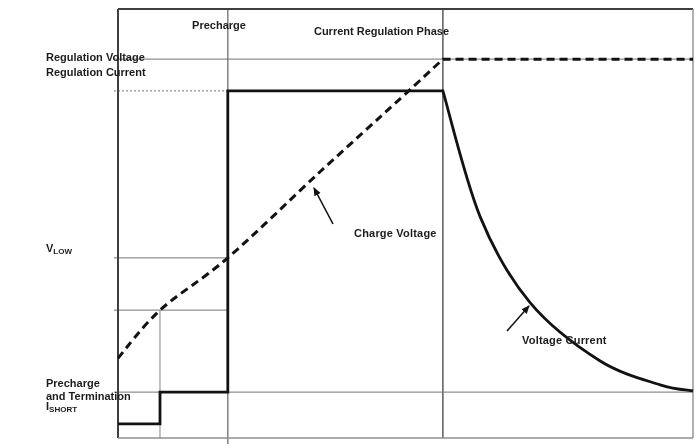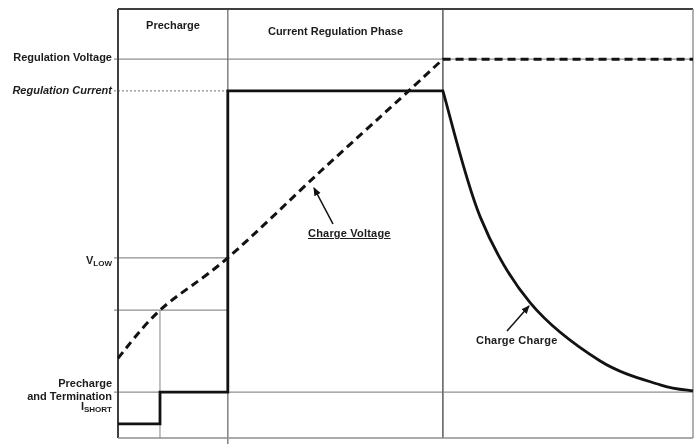--- a/index.html
+++ b/index.html
@@ -1,20 +1,20 @@
 <!DOCTYPE html>
 <html><head>
 <meta charset="utf-8">
 <style>
   html,body{margin:0;padding:0;background:#ffffff;}
   #stage{position:relative;width:700px;height:448px;background:#ffffff;overflow:hidden;
          font-family:"Liberation Sans",sans-serif;}
   #chart-svg{position:absolute;left:0;top:0;}
-  .lbl{position:absolute;font-weight:bold;font-size:11px;line-height:13px;color:#1c1c1c;white-space:nowrap;}
-  .yl{left:0;width:112px;text-align:right;}
+  .lbl{position:absolute;font-weight:bold;font-size:11px;line-height:13px;color:#1c1c1c;white-space:nowrap;padding-left:46px;}
+  .yl{left:0;width:112px;text-align:left;}
   .ph{text-align:center;}
   .sub{font-size:8px;vertical-align:-2px;}
   .ann{letter-spacing:.2px;}
 </style>
 </head>
 <body>
 
 <div id="stage">
 
   <svg id="chart-svg" width="700" height="448" viewBox="0 0 700 448">
@@ -50,28 +50,28 @@
   </svg>
 
   <div class="lbl ph" style="left:118px;top:19px;width:110px;">
     <div>Precharge</div>
   </div>
   <div class="lbl ph" style="left:228px;top:25px;width:215px;">
     <div>Current Regulation Phase</div>
   </div>
 
   <div class="lbl yl" style="top:51px;">Regulation Voltage</div>
-  <div class="lbl yl" style="top:84px;font-style:italic;">Regulation Current</div>
-  <div class="lbl yl" style="top:242px;margin-top:12px;">
+  <div class="lbl yl" style="top:66px;">Regulation Current</div>
+  <div class="lbl yl" style="top:242px;">
     <span>V</span><span class="sub">LOW</span>
   </div>
   <div class="lbl yl" style="top:377px;">
     <div>Precharge</div>
     <div>and Termination</div>
   </div>
   <div class="lbl yl" style="top:400px;">
     <span>I</span><span class="sub">SHORT</span>
   </div>
 
-  <div class="lbl ann" style="left:308px;top:227px;text-decoration:underline;">Charge Voltage</div>
-  <div class="lbl ann" style="left:476px;top:334px;">Charge Charge</div>
+  <div class="lbl ann" style="left:308px;top:227px;">Charge Voltage</div>
+  <div class="lbl ann" style="left:476px;top:334px;">Voltage Current</div>
 
 </div>
 
 </body></html>

